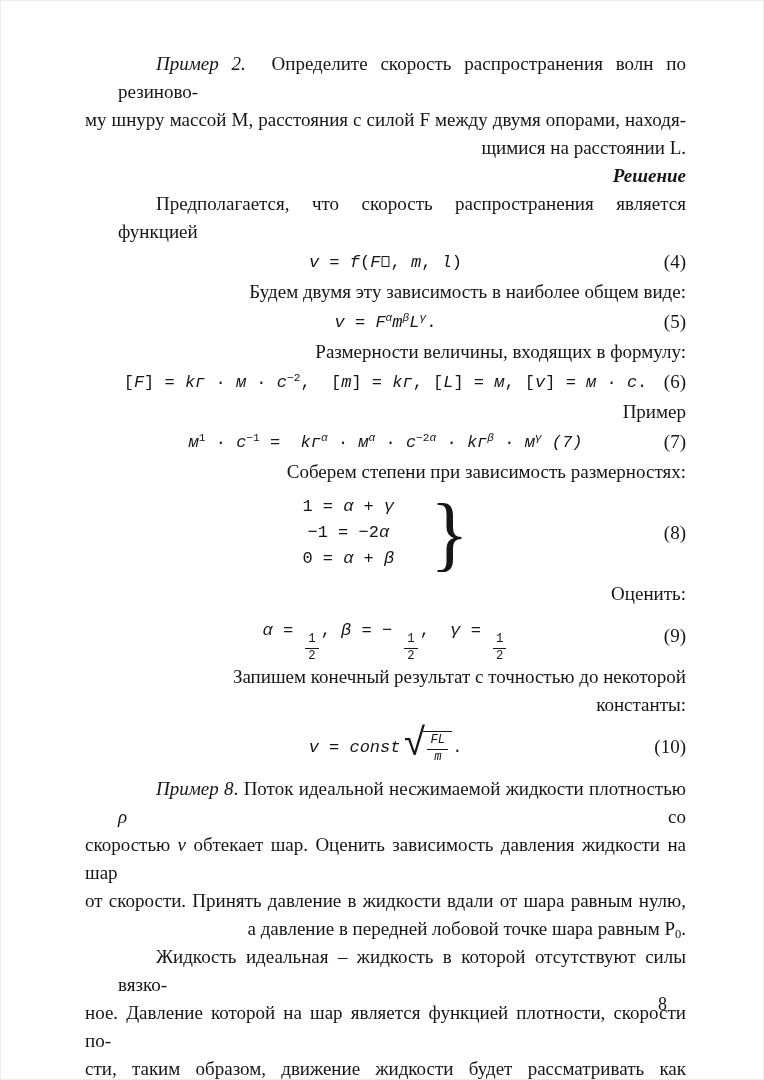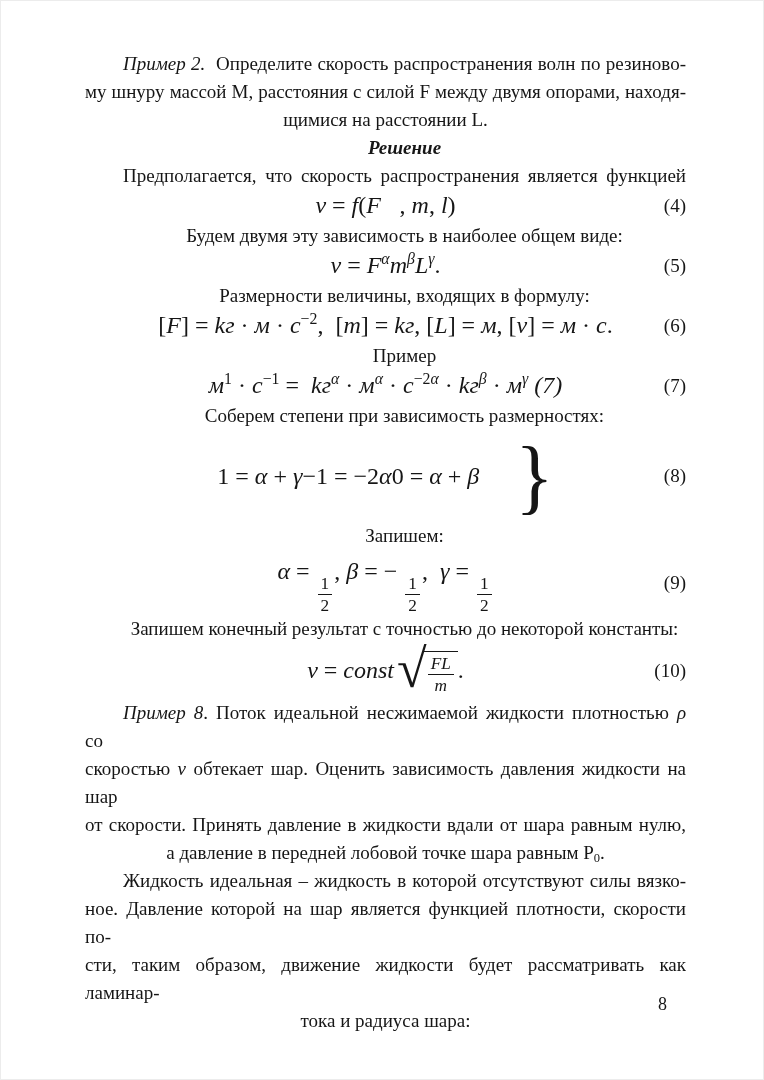--- a/index.html
+++ b/index.html
@@ -15,34 +15,34 @@
     position:absolute; inset:0;
     box-shadow: inset 0 0 0 1px #ececec;
   }
   .content {
     position:absolute;
     left:85px; top:50px;
     width:601px;
     font-size:19px;
     line-height:28px;
   }
-  .line { text-align:center; }
+  .line { text-align:right; }
   .line.j { text-align:justify; text-align-last:justify; }
-  .indent { text-indent:38px; }
+  .indent { text-indent:38px;margin-left:33px; }
   .heading-solution {
     font-weight:bold; font-style:italic;
     padding-left:38px;
   }
   
   .eqrow {
     position:relative;
     text-align:center;
     line-height:30px;
   }
-  .eqrow .math { font-size:24px; white-space:nowrap; }
+  .eqrow .math { font-size:17px; white-space:nowrap;font-family:Liberation Mono, monospace; }
   .eqnum {
     position:absolute; right:0; top:50%;
     transform:translateY(-50%);
     font-style:normal; font-size:19px;
   }
   sup { font-size:0.66em; line-height:0; vertical-align:0.55em; }
   sub { font-size:0.66em; line-height:0; vertical-align:-0.2em; }
   .frac {
     display:inline-flex; flex-direction:column; align-items:center;
     font-size:0.72em; line-height:1.1;
@@ -52,21 +52,21 @@
   .frac > span:last-child { padding-top:1px; }
   .eqrow.tall { line-height:42px; }
   .eqrow.xtall { line-height:54px; }
   .sqrt { display:inline-flex; align-items:center; vertical-align:middle; margin-left:3px; }
   .sqrt .rad { font-style:normal; font-size:2.25em; line-height:0.8; margin-right:-3px; transform:translateY(-0.06em); }
   .sqrt .radicand { border-top:1.7px solid currentColor; padding:2px 4px 0 4px; display:inline-flex; }
   .sqrt .frac { vertical-align:baseline; margin:0; }
   
   .eq8 { display:flex; align-items:center; justify-content:center; padding:8px 0; }
   .eq8 .sys {
-    display:flex; flex-direction:row; align-items:center;
+    display:flex; flex-direction:column; align-items:center;
     line-height:26px; font-size:20px;
   }
   .eq8 .brace {
     font-size:80px; line-height:0.95; font-weight:400;
     margin-left:36px; transform:scaleY(1.02);
   }
   .eq8 .eqnum { right:0; }
   .page-num {
     position:absolute; left:658px; top:994px;
     font-size:18px;
@@ -121,21 +121,21 @@
     <div class="eqrow eq8">
       <span class="sys">
         <span class="math">1 = <i>α</i> + <i>γ</i></span>
         <span class="math">−1 = −2<i>α</i></span>
         <span class="math">0 = <i>α</i> + <i>β</i></span>
       </span>
       <span class="brace">}</span>
       <span class="eqnum">(8)</span>
     </div>
 
-    <div class="line indent">Запишем:</div>
+    <div class="line indent">Оценить:</div>
 
     <div class="eqrow tall">
       <span class="math"><i>α</i> = <span class="frac">
             <span>1</span>
             <span>2</span>
           </span>, <i>β</i> = − <span class="frac">
             <span>1</span>
             <span>2</span>
           </span>,&nbsp; <i>γ</i> = <span class="frac">
             <span>1</span>

